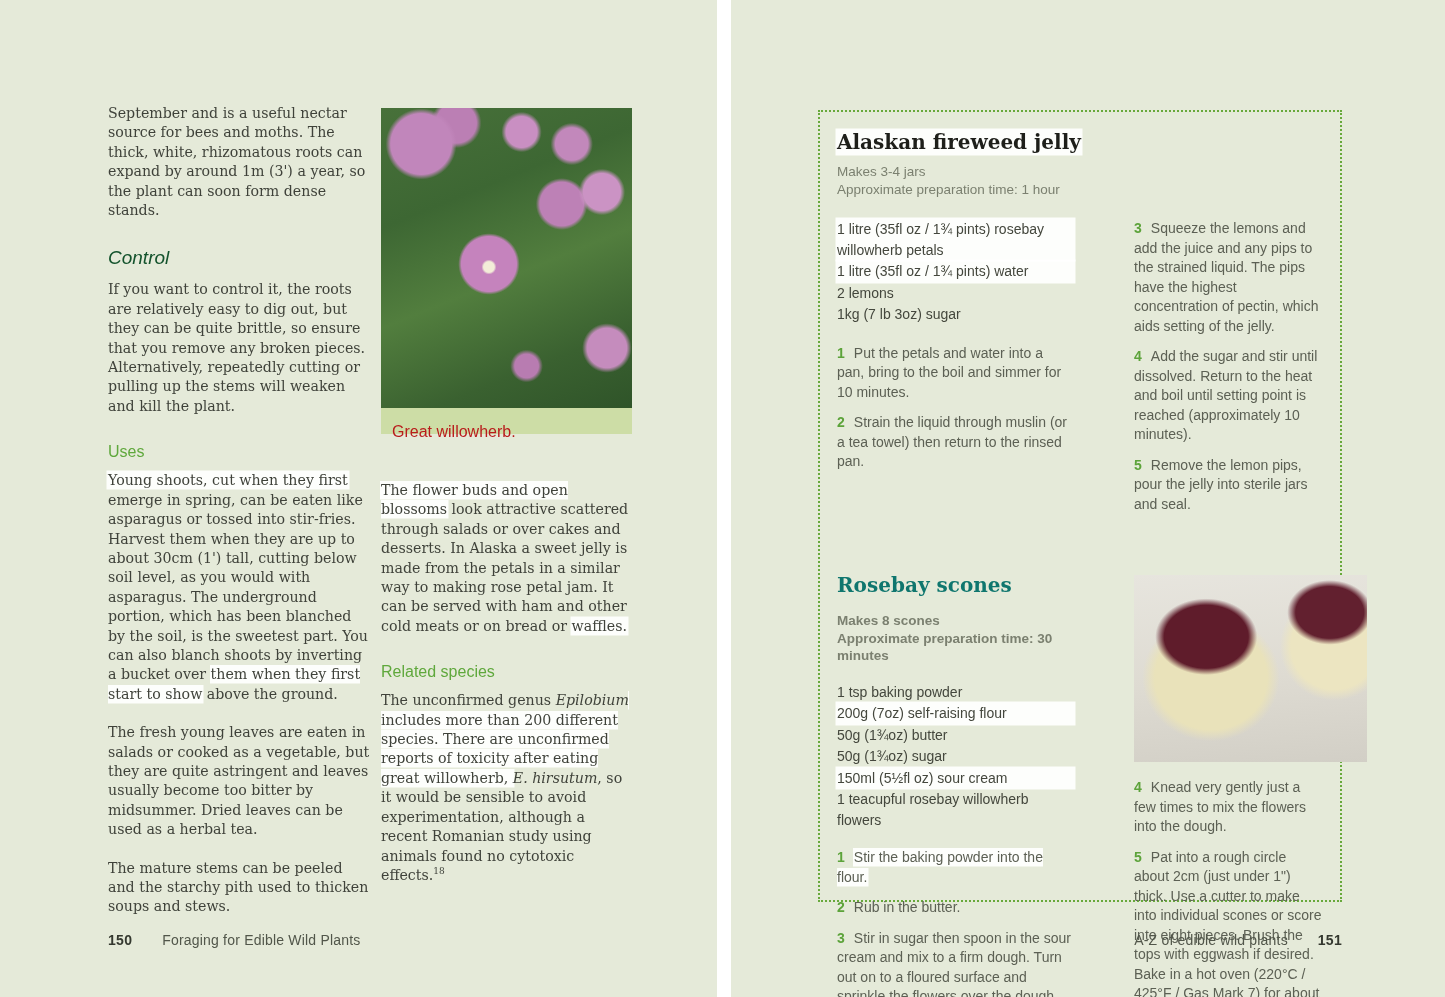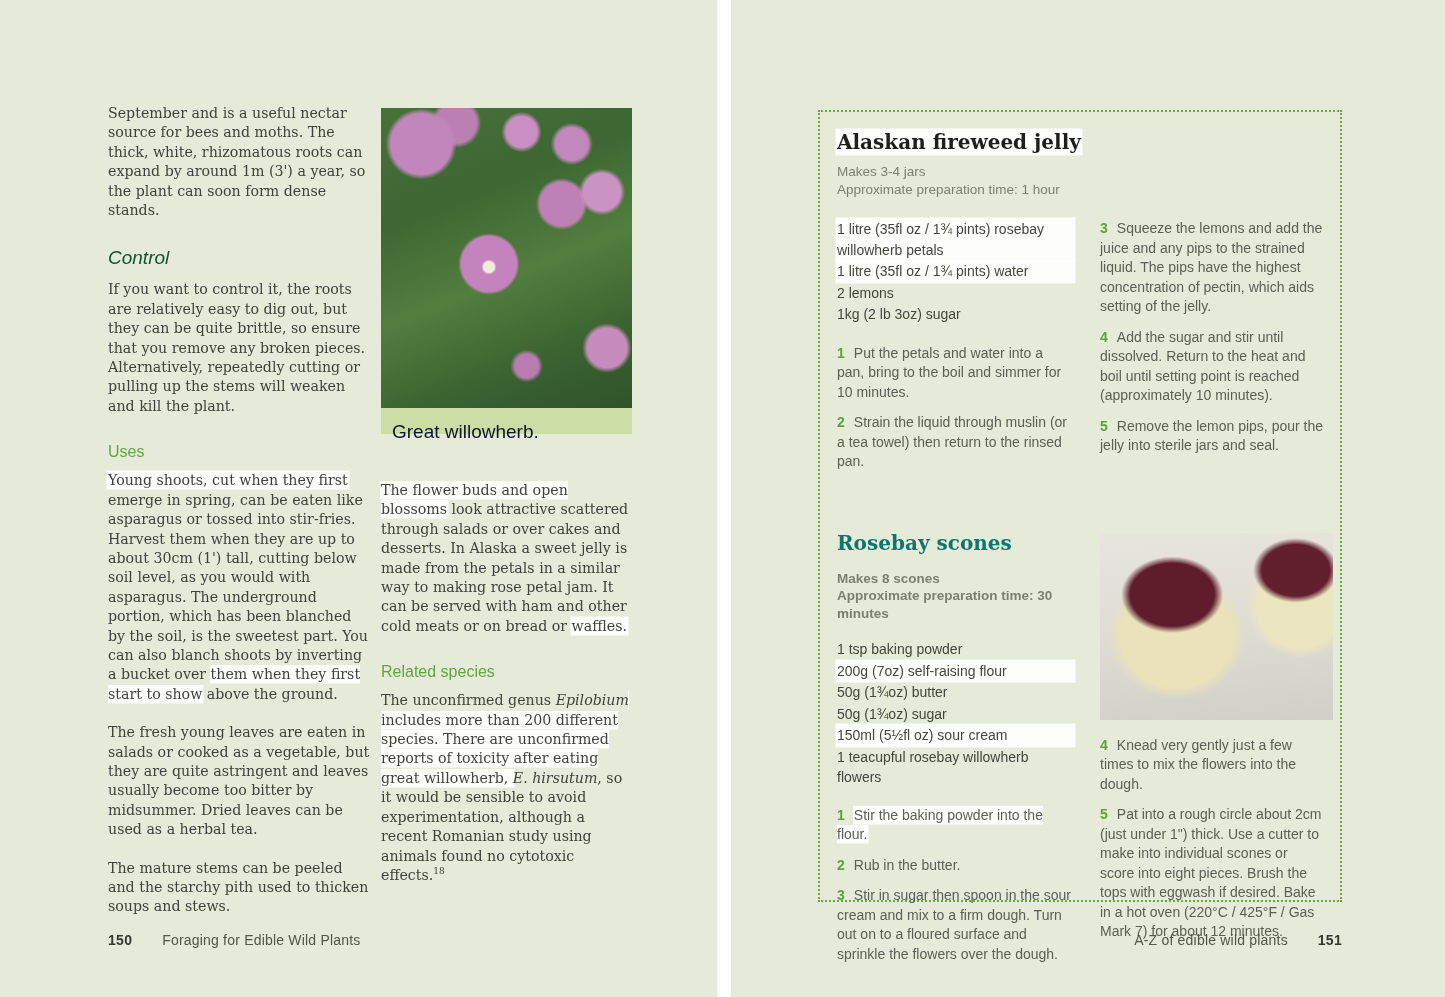--- a/index.html
+++ b/index.html
@@ -36,21 +36,21 @@
       radial-gradient(circle at 56% 8%,  #c98fc2 0 5%, rgba(201,143,194,0) 6.5%),
       radial-gradient(circle at 76% 12%, #c288bb 0 5%, rgba(194,136,187,0) 6.5%),
       radial-gradient(circle at 88% 28%, #cb93c4 0 6%, rgba(203,147,196,0) 7.5%),
       radial-gradient(circle at 72% 32%, #bd81b6 0 8%, rgba(189,129,182,0) 9.5%),
       radial-gradient(circle at 90% 80%, #c58cbd 0 6%, rgba(197,140,189,0) 7.5%),
       radial-gradient(circle at 58% 86%, #b87cb1 0 4%, rgba(184,124,177,0) 5.5%),
       linear-gradient(158deg, #48713a 0%, #3d6733 30%, #527e3e 55%, #3a6130 80%, #2f5429 100%);
   }
   .caption-bar { width:251px; height:26px; background:#cddda6; display:flex; align-items:center;
                  padding-left:11px; }
-  .caption-text { font-size:19px; color:#0f172a;margin-top:22px; }
+  .caption-text { font-size:16px; color:#b91c1c;margin-top:22px; }
 
   .flower-para { margin-top:47px !important; }
 
   .lp-footer { position:absolute; left:108px; top:932px; font-size:14px; }
   .pg-num { font-weight:bold; color:#34382f; letter-spacing:0.3px; }
   .pg-title { color:#51564a; margin-left:26px; letter-spacing:0.2px; }
 
   sup { font-size:9px; vertical-align:super; line-height:0; }
   .it { font-style:italic; }
 
@@ -58,21 +58,21 @@
   .recipe-box { position:absolute; left:87px; top:110px; width:524px; height:792px;
                 border:2px dotted #68a93c; padding:18px 16px 0 17px; }
 
   .recipe-title { font-family:"DejaVu Serif", serif; font-weight:bold; font-size:20px;
                   color:#1e1f1a; display:inline-block; }
   .recipe-title.green { color:#0f766e; }
   .meta { margin-top:9px; font-size:13.5px; line-height:17.5px; color:#7b8070; }
 
   .cols { display:flex; gap:26px; margin-top:21px; }
   .colA { width:237px; flex:0 0 237px; }
-  .colB { flex:1; min-width:0; }
+  .colB { flex:1; min-width:0;margin-left:34px; }
 
   .ing { font-size:14px; line-height:20.5px; color:#44473d; margin-bottom:1px; }
   .steps { margin-top:19px; }
   .step { font-size:14px; line-height:19.5px; color:#5c6054; margin-bottom:11px; }
   .step-num { color:#5ca33a; font-weight:bold; margin-right:9px; }
 
   .scones-cols { margin-top:48px; }
   .scones-meta { margin-top:15px;font-weight:bold; }
   .scones-ing { margin-top:17px; }
   .scones-steps { margin-top:18px; }
@@ -150,21 +150,21 @@
       <div>Makes 3-4 jars</div>
       <div>Approximate preparation time: 1 hour</div>
     </div>
 
     <div class="cols">
       <div class="colA">
         <div>
           <div class="ing hl">1 litre (35fl oz / 1¾ pints) rosebay willowherb petals</div>
           <div class="ing hl">1 litre (35fl oz / 1¾ pints) water</div>
           <div class="ing">2 lemons</div>
-          <div class="ing">1kg (2 lb 3oz) sugar</div>
+          <div class="ing">1kg (7 lb 3oz) sugar</div>
         </div>
         <div class="steps">
           <div class="step">
             <span class="step-num">1</span><span>Put the petals and water into a pan, bring to the boil and simmer for 10 minutes.</span>
           </div>
           <div class="step">
             <span class="step-num">2</span><span>Strain the liquid through muslin (or a tea towel) then return to the rinsed pan.</span>
           </div>
         </div>
       </div>

